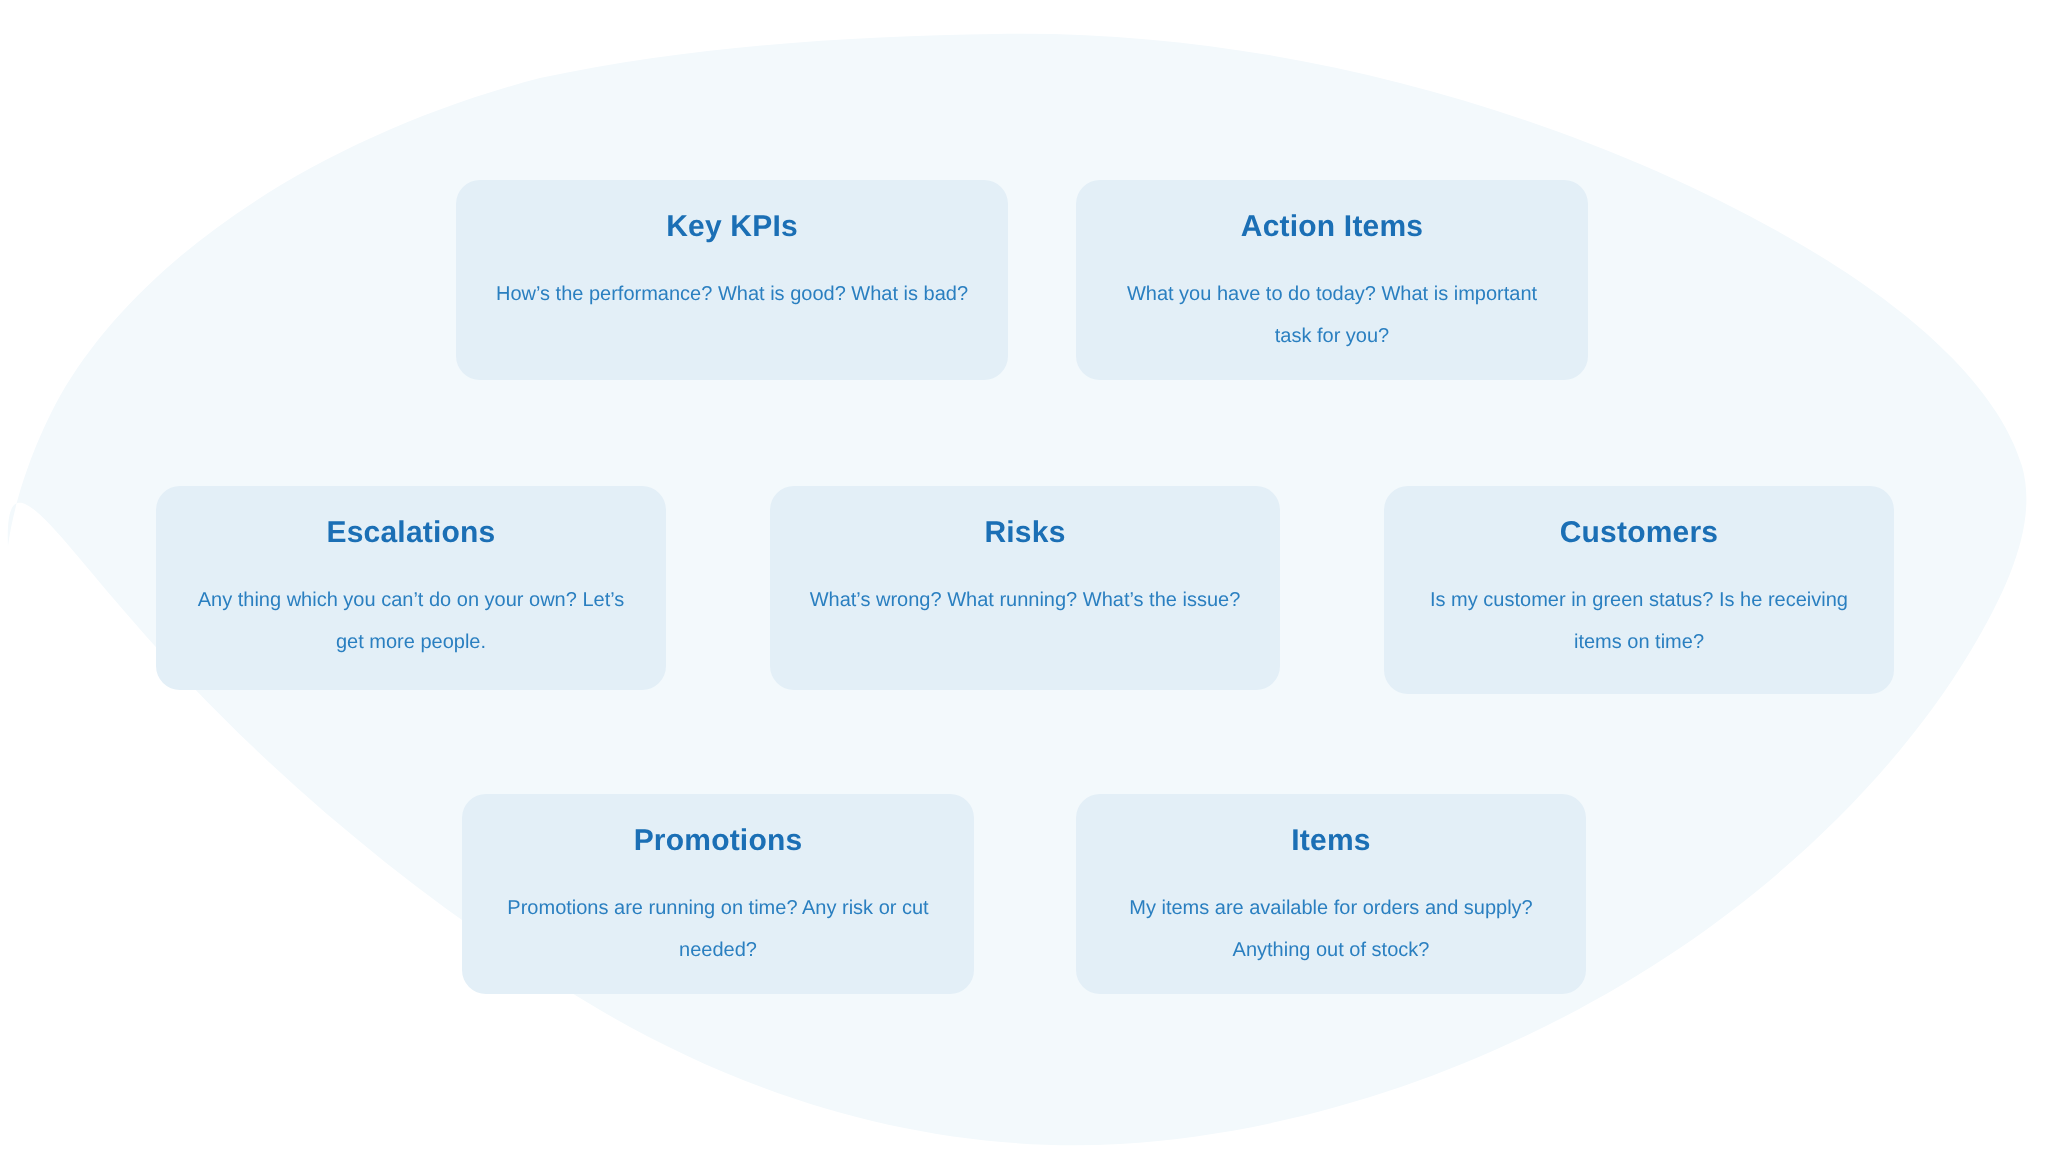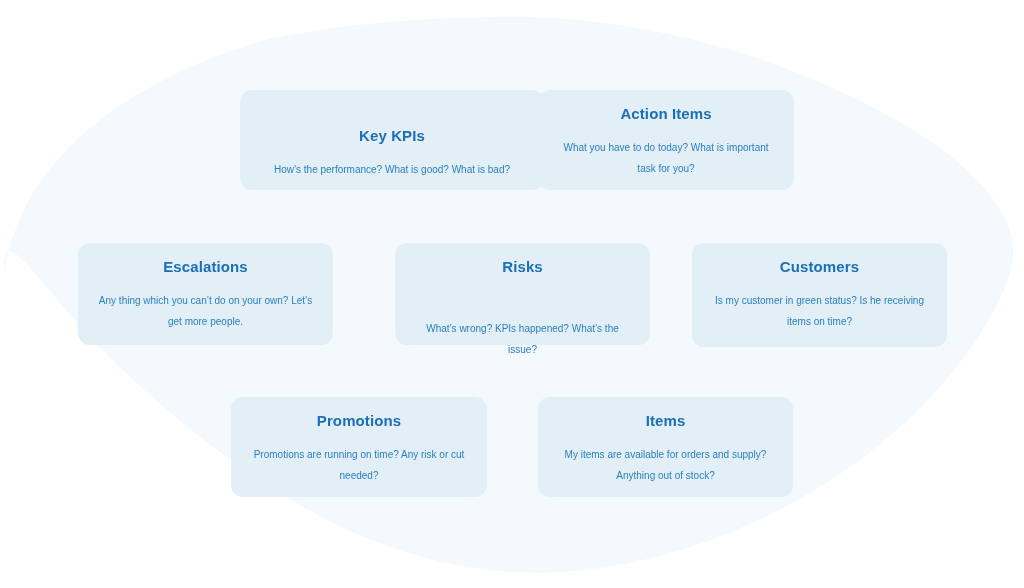--- a/index.html
+++ b/index.html
@@ -78,38 +78,38 @@
                C 210 452, 128 382, 66 310
                C 24 262, 2 226, 4 274
                C 4 272, 8 238, 30 198
                C 70 128, 160 68, 270 39
                C 345 23, 425 18, 498 17 Z" fill="#f3f9fc"></path>
     </svg>
   </div>
 
   <div id="cards-layer">
 
-    <div class="card" style="left:240px; top:90px; width:304px; height:100px;justify-content:flex-end;">
+    <div class="card" style="left:228px; top:90px; width:276px; height:100px;">
       <div class="card-title">Key KPIs</div>
       <div class="card-body">How’s the performance? What is good? What is bad?</div>
     </div>
 
     <div class="card" style="left:538px; top:90px; width:256px; height:100px;">
       <div class="card-title">Action Items</div>
       <div class="card-body">What you have to do today? What is important task for you?</div>
     </div>
 
     <div class="card" style="left:78px; top:243px; width:255px; height:102px;">
       <div class="card-title">Escalations</div>
       <div class="card-body">Any thing which you can’t do on your own? Let’s get more people.</div>
     </div>
 
-    <div class="card" style="left:395px; top:243px; width:255px; height:102px;gap:28px;">
+    <div class="card" style="left:385px; top:243px; width:255px; height:102px;">
       <div class="card-title">Risks</div>
-      <div class="card-body">What’s wrong? KPIs happened? What’s the issue?</div>
+      <div class="card-body">What’s wrong? What running? What’s the issue?</div>
     </div>
 
     <div class="card" style="left:692px; top:243px; width:255px; height:104px;">
       <div class="card-title">Customers</div>
       <div class="card-body">Is my customer in green status? Is he receiving items on time?</div>
     </div>
 
     <div class="card" style="left:538px; top:397px; width:255px; height:100px;">
       <div class="card-title">Items</div>
       <div class="card-body">My items are available for orders and supply? Anything out of stock?</div>

